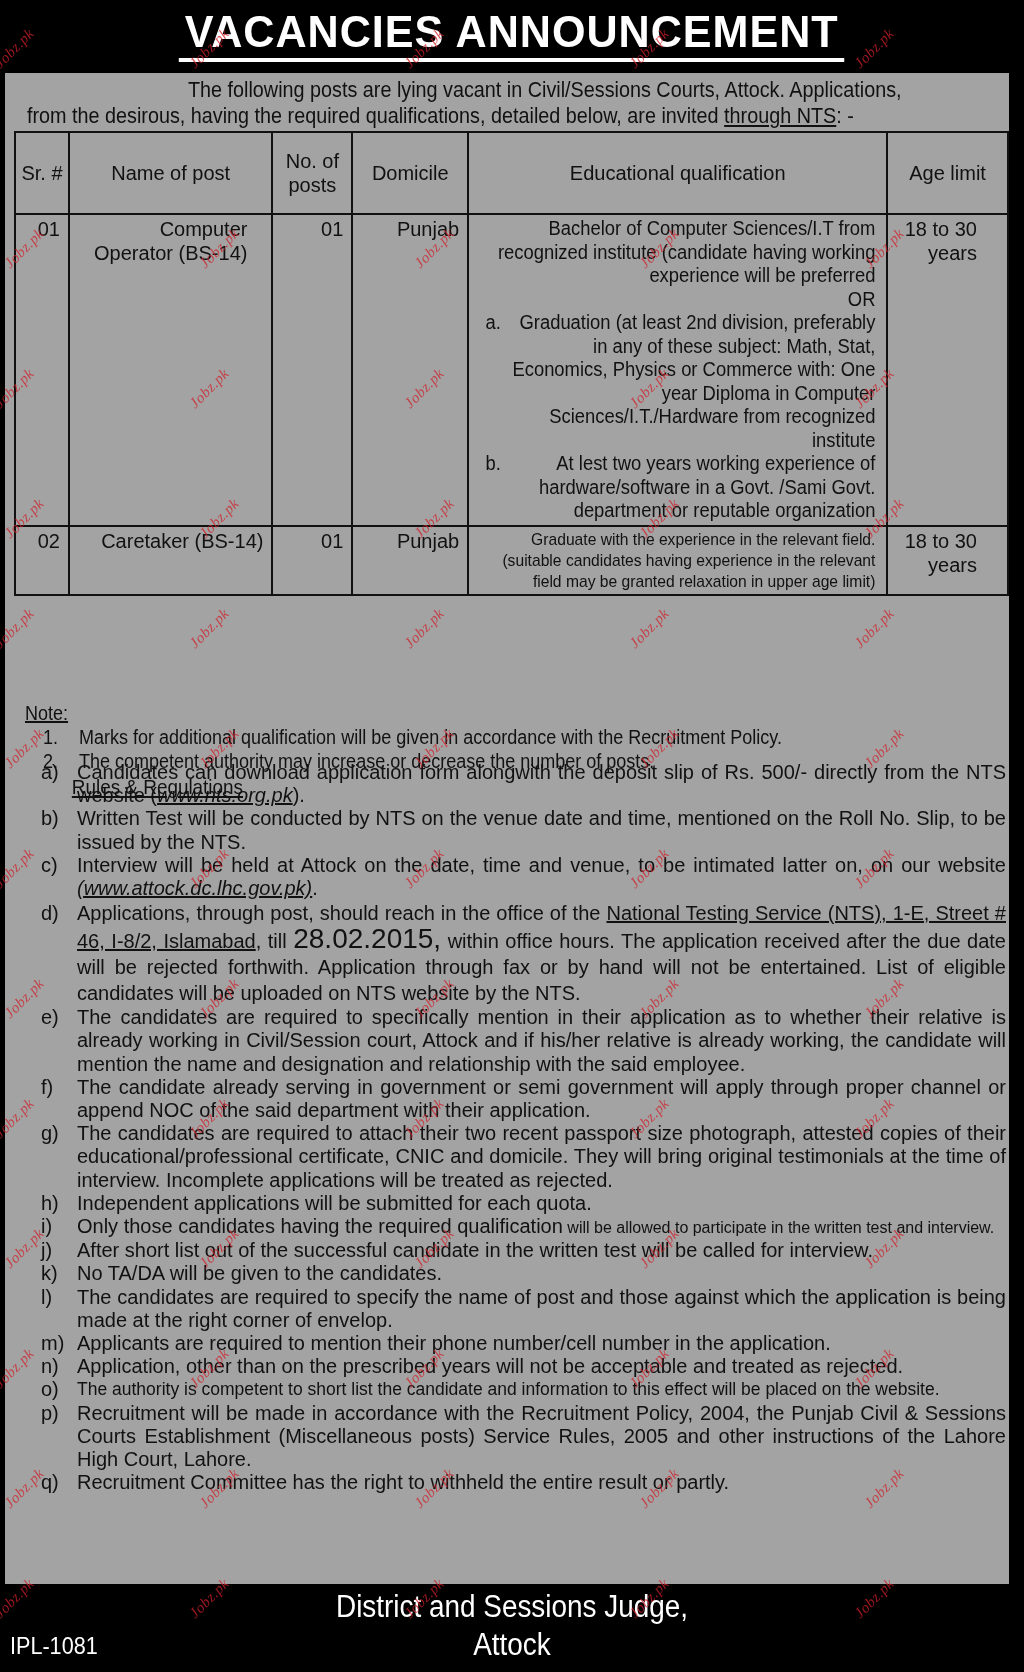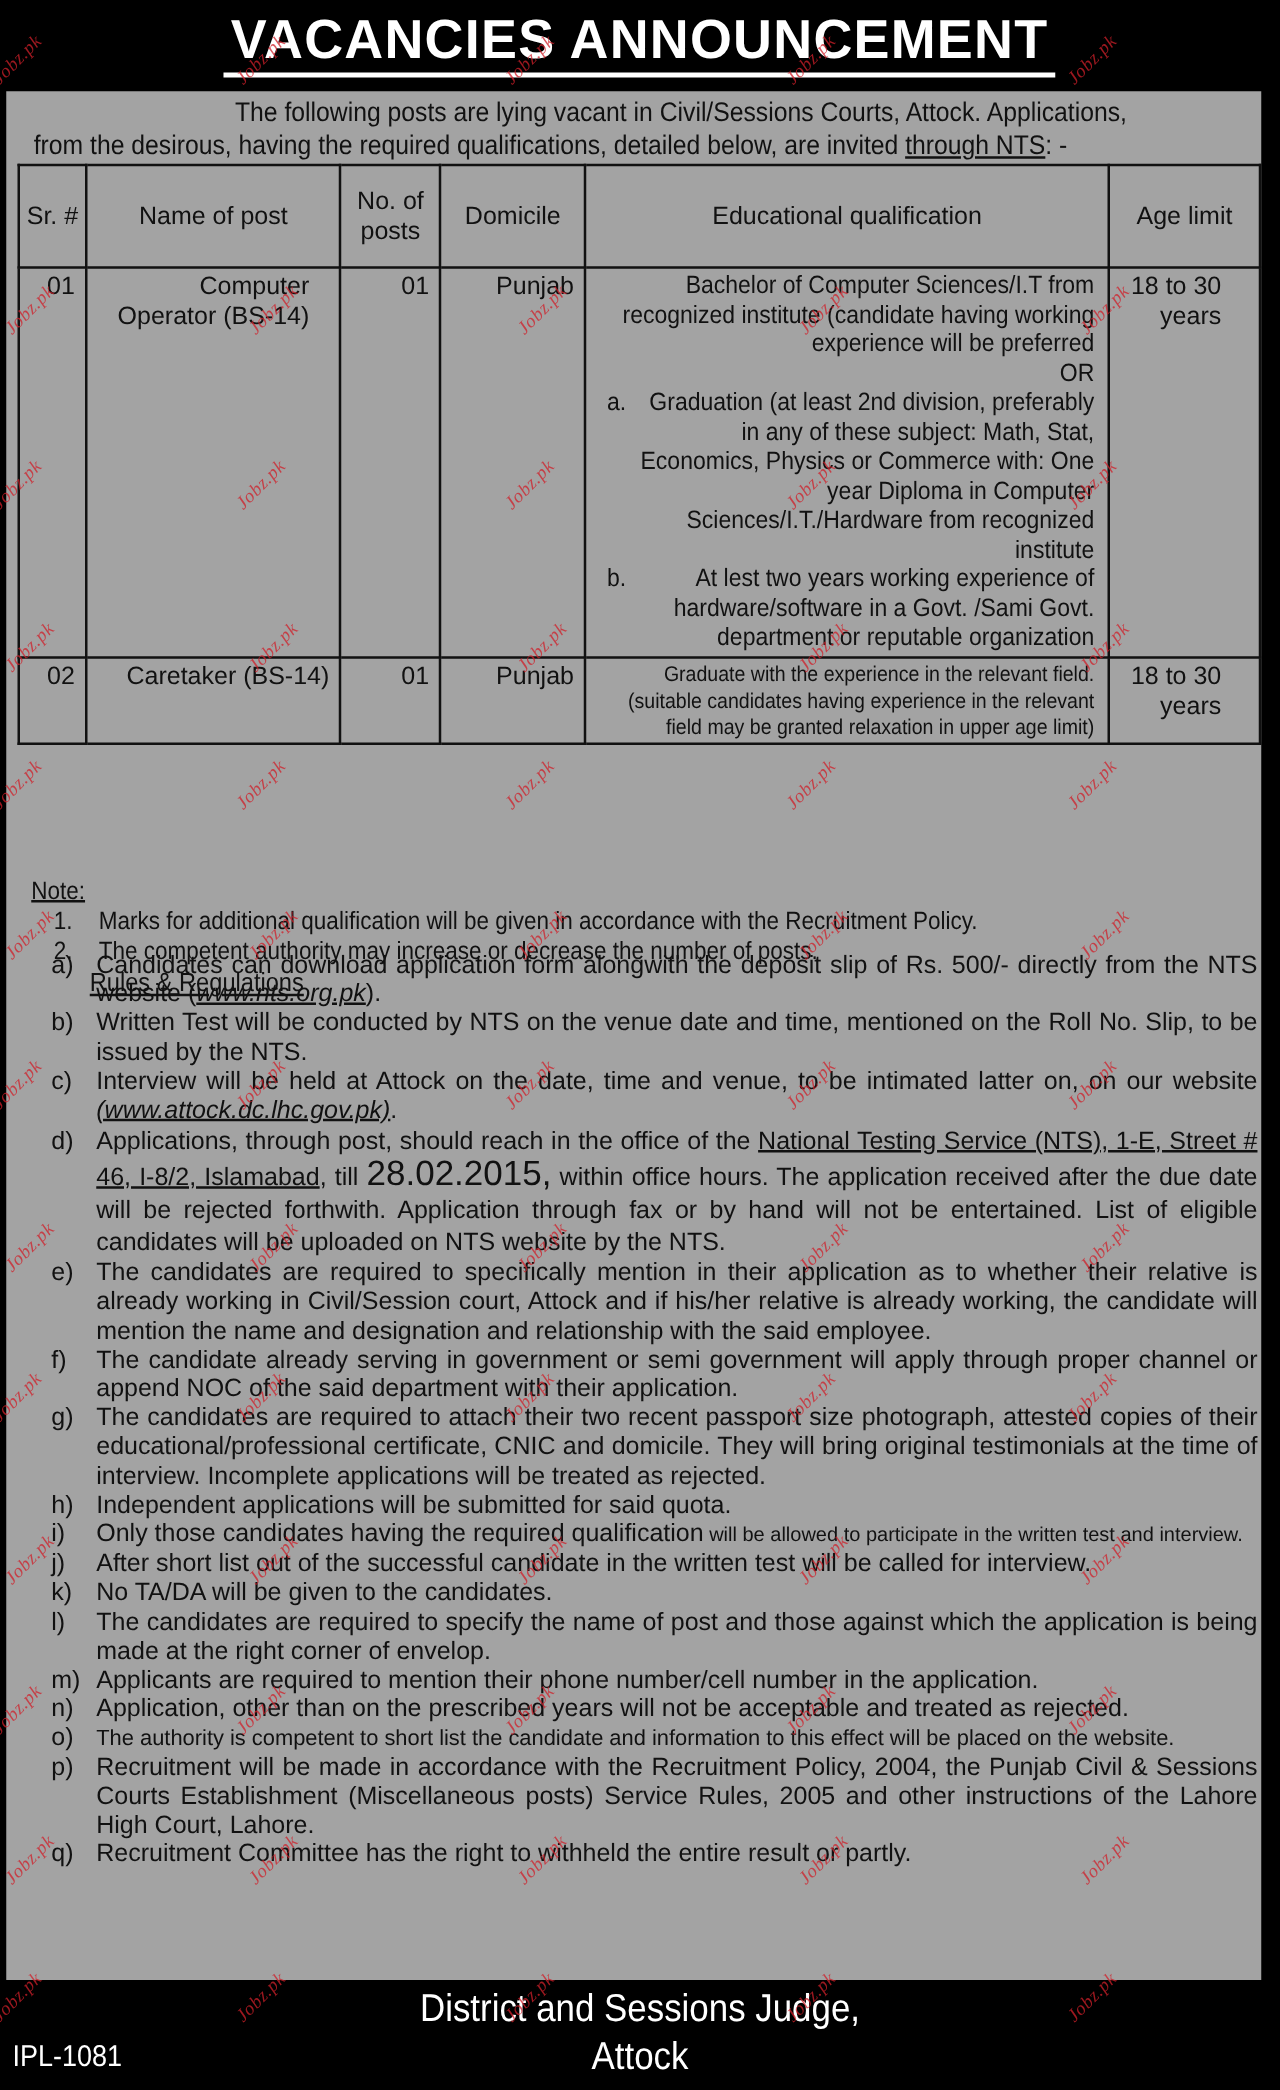--- a/index.html
+++ b/index.html
@@ -164,21 +164,21 @@
     <div class="rule">
         <span class="lt">f)</span>
         <span class="tx">The candidate already serving in government or semi government will apply through proper channel or append NOC of the said department with their application.</span>
       </div>
     <div class="rule">
         <span class="lt">g)</span>
         <span class="tx">The candidates are required to attach their two recent passport size photograph, attested copies of their educational/professional certificate, CNIC and domicile. They will bring original testimonials at the time of interview. Incomplete applications will be treated as rejected.</span>
       </div>
     <div class="rule">
         <span class="lt">h)</span>
-        <span class="tx">Independent applications will be submitted for said quota.</span>
+        <span class="tx">Independent applications will be submitted for each quota.</span>
       </div>
     <div class="rule">
         <span class="lt">i)</span>
         <span class="tx"><span>Only those candidates having the required qualification</span><span class="small"> will be allowed to participate in the written test and interview.</span></span>
       </div>
     <div class="rule">
         <span class="lt">j)</span>
         <span class="tx">After short list out of the successful candidate in the written test will be called for interview.</span>
       </div>
     <div class="rule">

